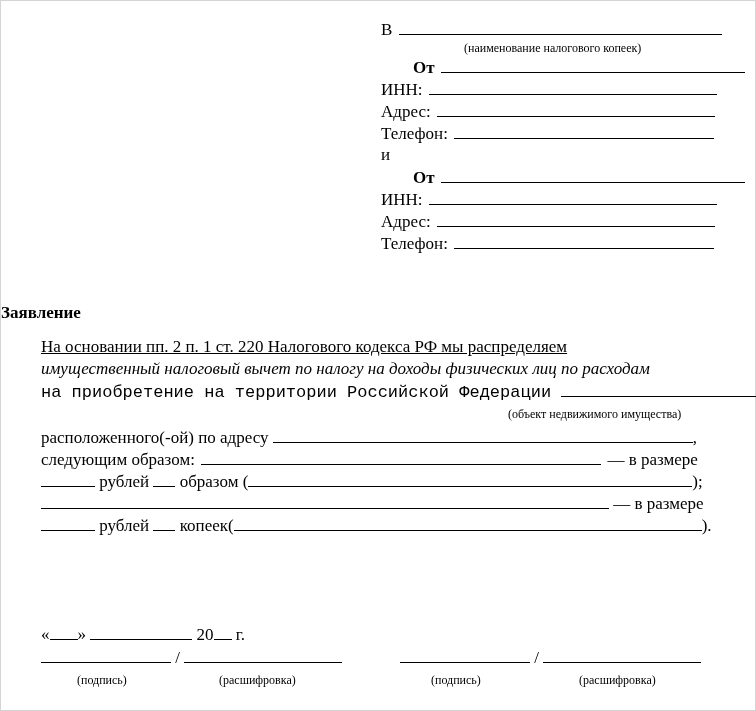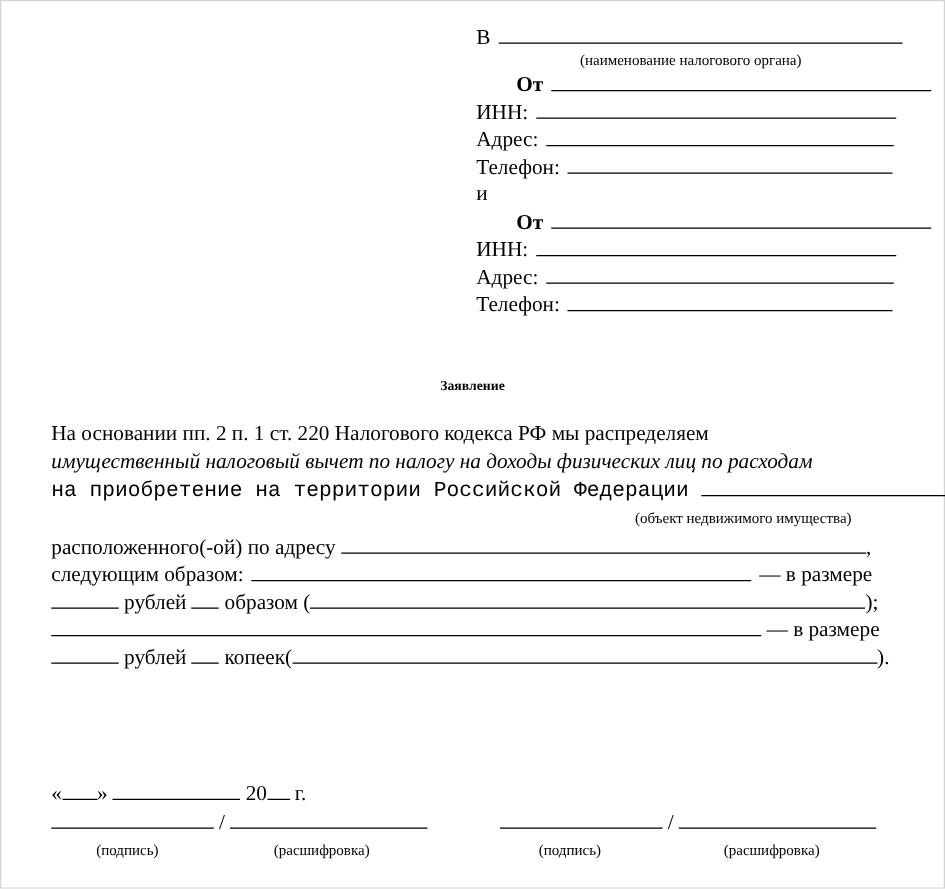--- a/index.html
+++ b/index.html
@@ -7,32 +7,32 @@
   .page {
     position: absolute; left: 0; top: 0; width: 754px; height: 709px;
     border: 1px solid #d4d4d4; background: #ffffff;
     font-family: "Liberation Serif", serif; color: #000;
   }
   .line { position: absolute; white-space: nowrap; font-size: 17px; line-height: 20px; }
   .small { position: absolute; white-space: nowrap; font-size: 12px; line-height: 14px; }
   .bold { font-weight: bold; margin-left: 32px; }
   .u { display: inline-block; border-bottom: 1px solid #000; height: 15px; vertical-align: baseline; margin: 0 2px; }
   .u.tight { margin: 0; }
-  .title { position: absolute; left: 0; right: 0; text-align: center; top: 302px; font-size: 11px; font-weight: bold; }
+  .title { position: absolute; left: 0; right: 0; top: 302px; font-size: 17px; font-weight: bold; }
 </style>
 </head>
 <body>
 
 <div class="page">
 
   <div class="line" style="left:380px; top:18px;">
     <span>В</span>
     <span class="u" style="width:323px;"></span>
   </div>
-  <div class="small" style="left:463px; top:40px;">(наименование налогового органа)</div>
+  <div class="small" style="left:463px; top:40px;">(наименование налогового копеек)</div>
 
   <div class="line" style="left:380px; top:56px;">
     <span class="bold">От</span>
     <span class="u" style="width:304px;"></span>
   </div>
   <div class="line" style="left:380px; top:78px;">
     <span>ИНН:</span>
     <span class="u" style="width:288px;"></span>
   </div>
   <div class="line" style="left:380px; top:100px;">
@@ -58,21 +58,21 @@
     <span>Адрес:</span>
     <span class="u" style="width:278px;"></span>
   </div>
   <div class="line" style="left:380px; top:232px;">
     <span>Телефон:</span>
     <span class="u" style="width:260px;"></span>
   </div>
 
   <div class="title">Заявление</div>
 
-  <div class="line" style="left:40px; top:336px;">На основании пп. 2 п. 1 ст. 220 Налогового кодекса РФ мы распределяем</div>
+  <div class="line" style="left:40px; top:336px;text-decoration:underline;">На основании пп. 2 п. 1 ст. 220 Налогового кодекса РФ мы распределяем</div>
   <div class="line" style="left:40px; top:358px;font-style:italic;">имущественный налоговый вычет по налогу на доходы физических лиц по расходам</div>
   <div class="line" style="left:40px; top:380px;font-family:Liberation Mono, monospace;">
     <span>на приобретение на территории Российской Федерации</span>
     <span class="u tight" style="width:224px;"></span><span>,</span>
   </div>
   <div class="small" style="left:507px; top:406px;">(объект недвижимого имущества)</div>
 
   <div class="line" style="left:40px; top:426px;">
     <span>расположенного(-ой) по адресу</span>
     <span class="u tight" style="width:420px;"></span><span>,</span>

